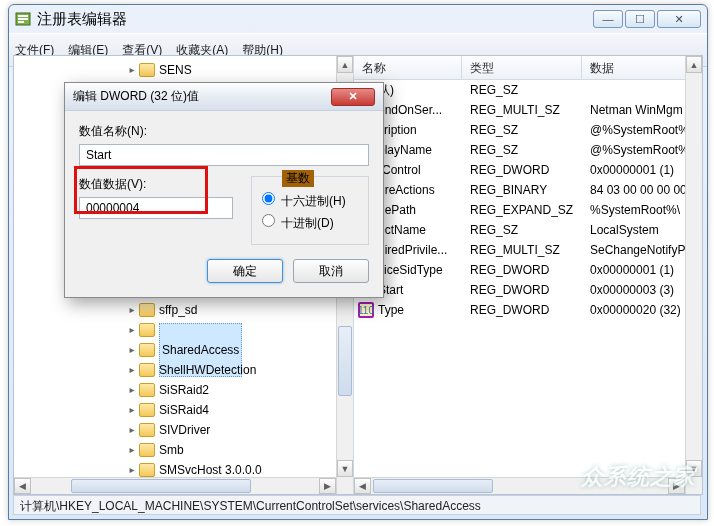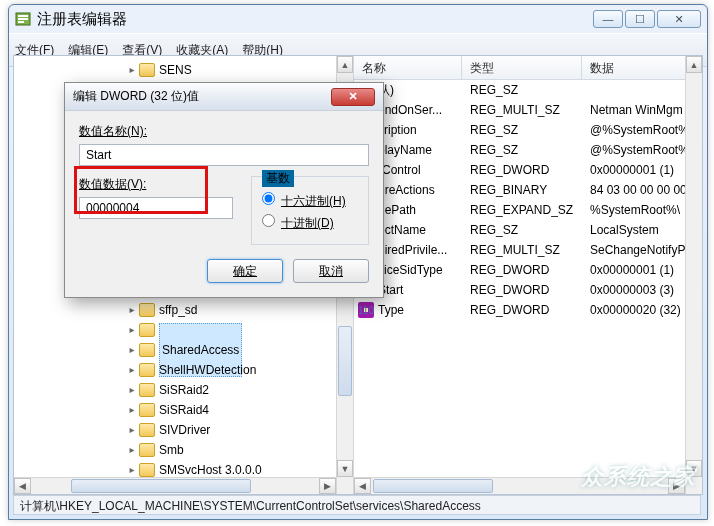--- a/index.html
+++ b/index.html
@@ -32,43 +32,43 @@
 .col.type { width: 120px; }
 .col.data { flex: 1; }
 
 .rows { }
 .row { display: flex; align-items: center; height: 20px; }
 .row .cname { width: 108px; padding-left: 4px; display: flex; align-items: center; gap: 4px; overflow: hidden; }
 .row .ctype { width: 120px; padding-left: 8px; }
 .row .cdata { flex: 1; padding-left: 8px; overflow: hidden; white-space: nowrap; }
 .reg-icon { width: 16px; height: 16px; display: inline-flex; align-items: center; justify-content: center; font-size: 10px; border-radius: 2px; }
 .reg-icon.str { background: #fff; border: 1px solid #b43c3c; color: #b43c3c; }
-.reg-icon.bin { background: #fef9c3; border: 6px solid #a21caf; color: #4a74b8; }
+.reg-icon.bin { background: #fef9c3; border: 2px solid #a21caf; color: #4a74b8; }
 
 .vscroll { position: absolute; right: 0; top: 0; bottom: 0; width: 17px; background: #f0f0f0; border-left: 1px solid #d6d6d6; }
 .vscroll .btn { height: 17px; background: linear-gradient(#fdfdfd,#e3e3e3); border: 1px solid #c2c2c2; display: flex; align-items: center; justify-content: center; color: #606060; font-size: 9px; }
 .vscroll .thumb { position: absolute; left: 1px; right: 1px; background: linear-gradient(#e8eef7,#cfdcec); border: 1px solid #a8bcd6; border-radius: 2px; }
 
 .hscroll { position: absolute; left: 0; right: 17px; bottom: 0; height: 17px; background: #f0f0f0; border-top: 1px solid #d6d6d6; display: flex; }
 .hscroll .btn { width: 17px; background: linear-gradient(#fdfdfd,#e3e3e3); border: 1px solid #c2c2c2; display: flex; align-items: center; justify-content: center; color: #606060; font-size: 9px; }
 .hscroll .track { flex: 1; position: relative; }
 
 .statusbar { position: absolute; left: 4px; right: 6px; bottom: 4px; height: 20px; background: #f0f3f8; border: 1px solid #c6d0de; padding: 2px 6px; font-size: 12px; color: #222; }
 
 
 .dialog { position: absolute; left: 64px; top: 82px; width: 320px; background: #f0f0f0; border: 1px solid #8a8a8a; box-shadow: 4px 6px 16px rgba(0,0,0,.35); }
 .dialog .dtitle { height: 28px; background: linear-gradient(#fdfdfe,#e8edf4 50%,#d7e0ec); display: flex; align-items: center; padding: 0 8px; border-bottom: 1px solid #c7d0dd; }
 .dialog .dtitle .t { flex: 1; font-size: 12px; }
 .dialog .dclose { width: 44px; height: 18px; background: linear-gradient(#e68a86,#c83b34); border: 1px solid #a02d27; border-radius: 3px; display: flex; align-items: center; justify-content: center; color: #fff; font-weight: bold; font-size: 11px; }
-.dialog .dbody { padding: 12px 14px 14px; text-decoration: underline; }
+.dialog .dbody { padding: 12px 14px 14px; }
 .dialog label { display: block; margin-bottom: 4px; }
 .dialog .txt { width: 100%; height: 22px; border: 1px solid #adb7c4; background: #fff; padding: 2px 6px; font-size: 12px; }
 .dialog .row2 { display: flex; gap: 18px; margin-top: 10px; }
 .dialog .fs { border: 1px solid #d0d6de; padding: 6px 10px 8px; }
-.dialog .fs .leg { background: #0369a1; padding: 0 4px; position: relative; top: -13px; display: inline-block; }
+.dialog .fs .leg { background: #a16207; padding: 0 4px; position: relative; top: -13px; display: inline-block; margin-left: 20px; }
 .dialog .radio { display: flex; align-items: flex-start; gap: 6px; line-height: 18px; }
 .dialog .radio input { margin: 0; }
 .dialog .btns { display: flex; justify-content: flex-end; gap: 10px; margin-top: 14px; }
 .dialog .btn { width: 76px; height: 24px; background: linear-gradient(#fdfdfd,#e6e6e6); border: 1px solid #9aa6b5; border-radius: 3px; }
 .dialog .btn.primary { border: 1px solid #4a8fd0; box-shadow: 0 0 3px #7fb6e8; }
 .hl-red { position: absolute; border: 3px solid #d11; pointer-events: none; }
 .watermark { position: absolute; right: 18px; bottom: 34px; font-size: 22px; color: #fff; font-style: italic; font-weight: bold; opacity: .65; text-shadow: 0 0 4px #7aa; letter-spacing: 1px; }
 </style>
 </head>
 <body>

